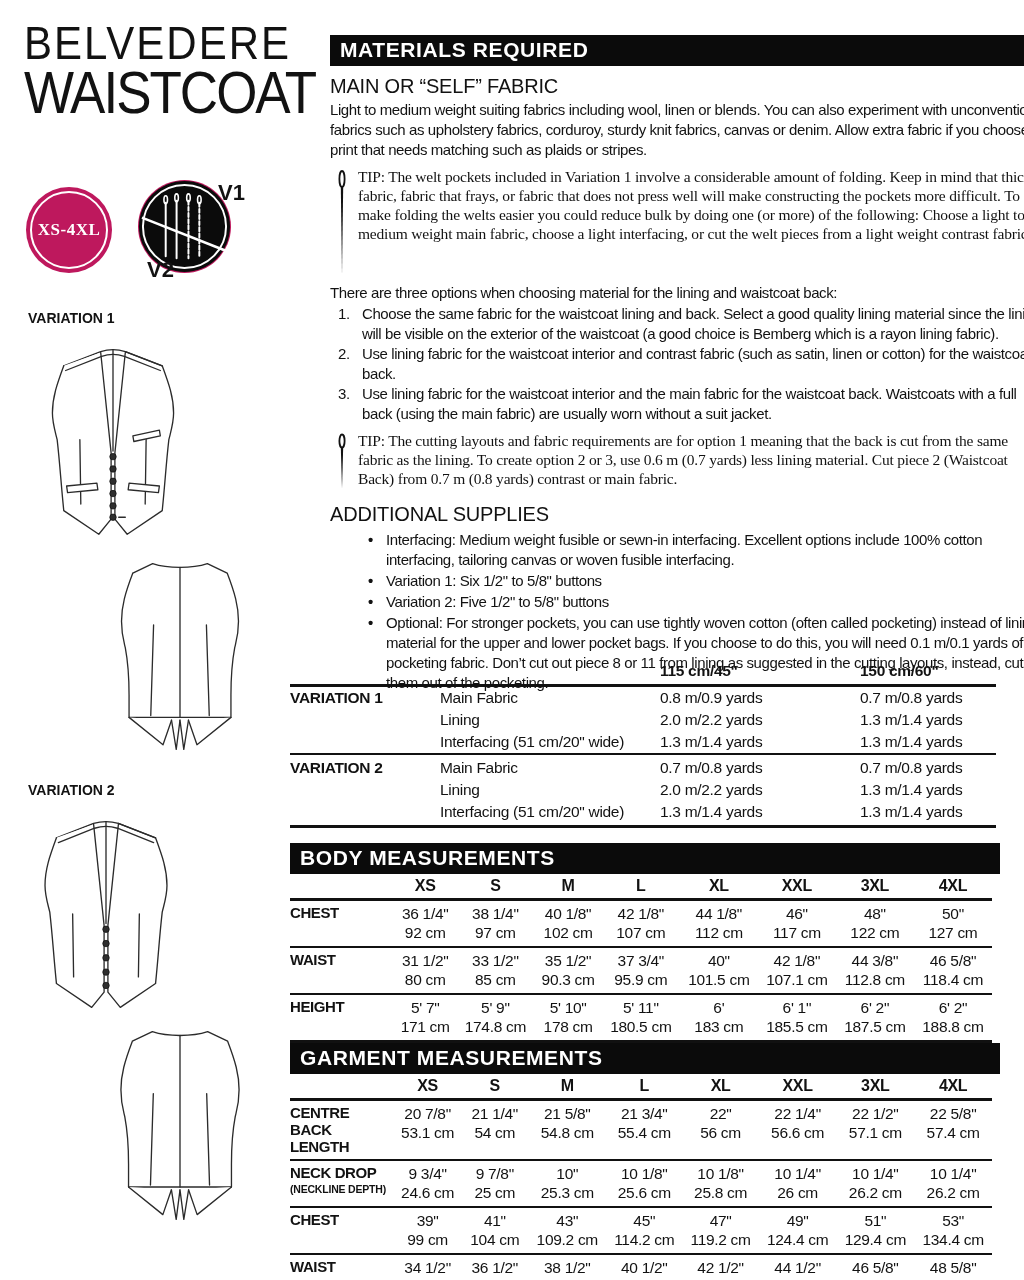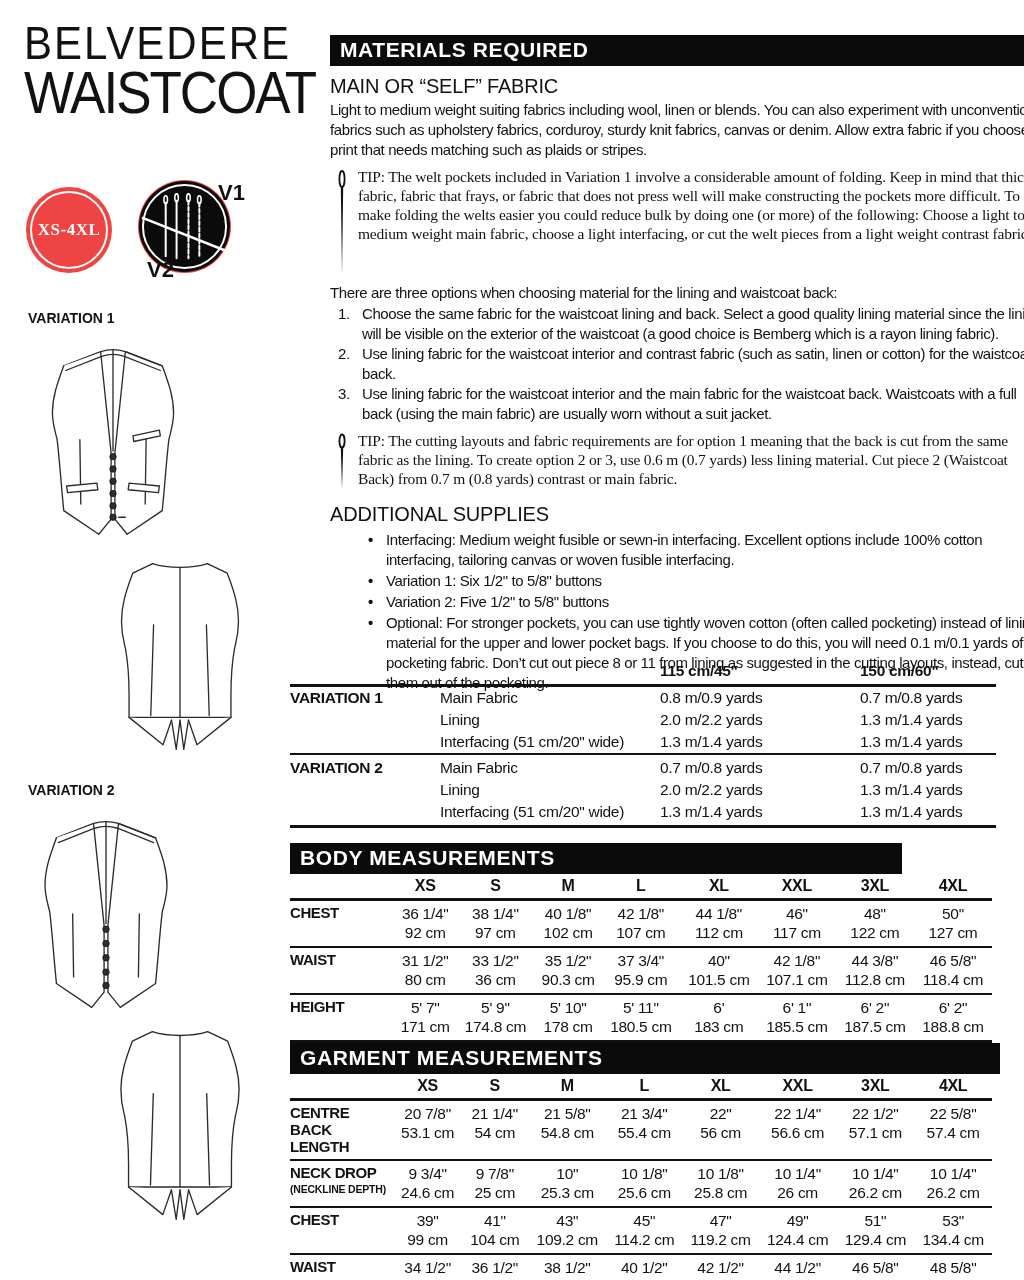--- a/index.html
+++ b/index.html
@@ -4,21 +4,21 @@
 <style>
   html,body{margin:0;padding:0;background:#ffffff;}
   body{width:1024px;height:1280px;font-family:"Liberation Sans",sans-serif;color:#121212;}
   .page{position:relative;width:1024px;height:1280px;background:#fff;overflow:hidden;}
 
   
   .left-col{position:absolute;left:0;top:0;width:290px;height:1280px;}
   .brand{position:absolute;left:24px;top:20px;width:244px;line-height:1;}
   .brand-line1{font-size:42px;letter-spacing:2px;font-weight:400;transform:scaleY(1.12);transform-origin:top left;white-space:nowrap;}
   .brand-line2{font-size:53px;letter-spacing:-2px;font-weight:400;margin-top:1px;transform:scaleY(1.12);transform-origin:top left;white-space:nowrap;}
-  .badge{position:absolute;border-radius:50%;background:#ef4444;}
+  .badge{position:absolute;border-radius:50%;background:#be185d;}
   .badge-size{left:26px;top:187px;width:86px;height:86px;display:flex;align-items:center;justify-content:center;}
   .badge-size::after{content:"";position:absolute;left:4px;top:4px;right:4px;bottom:4px;border:2px solid #fff;border-radius:50%;}
   .badge-size span{color:#fff;font-family:"Liberation Serif",serif;font-weight:bold;font-size:17px;letter-spacing:.5px;}
   .badge-needles{left:138px;top:180px;width:93px;height:93px;}
   .vlabel{position:absolute;font-weight:bold;font-size:22px;letter-spacing:0;}
   .v1-label{left:218px;top:180px;}
   .v2-label{left:127px;top:257px;margin-left:20px;}
   .variation-label{position:absolute;left:28px;font-weight:bold;font-size:14px;letter-spacing:0;}
   .var1{top:310px;}
   .var2{top:782px;}
@@ -63,21 +63,21 @@
   
   .m-table{position:absolute;left:0;width:702px;border-collapse:collapse;font-size:15.5px;letter-spacing:-.3px;text-align:center;}
   .m-table th.rowlab{text-align:left;font-weight:bold;width:102px;font-size:15px;letter-spacing:-.4px;line-height:17px;}
   .m-table .sublab{font-size:10.5px;font-weight:bold;letter-spacing:-.2px;}
   .m-table thead th{font-weight:bold;border-bottom:3px solid #111;padding-bottom:3px;font-size:16px;}
   .m-table tbody tr td,.m-table tbody tr th{border-bottom:2px solid #111;padding:3px 0 4px 0;vertical-align:top;}
   .m-table tbody tr:last-child td,.m-table tbody tr:last-child th{border-bottom:3px solid #111;}
   .m-table .l2{line-height:19px;}
   .bm-table{top:876px;}
   .gm-table{top:1076px;}
-  .bar-body{position:absolute;left:0;top:843px;width:612px;box-sizing:border-box;}
+  .bar-body{position:absolute;left:0;top:843px;width:710px;box-sizing:border-box;}
   .bar-garment{position:absolute;left:0;top:1043px;width:710px;box-sizing:border-box;}
   .bar-materials{width:710px;box-sizing:border-box;}
 
   svg .ln{fill:none;stroke:#2b2b2b;stroke-width:1.4;stroke-linejoin:round;stroke-linecap:round;}
   svg .fillw{fill:#ffffff;}
 </style>
 </head>
 <body>
 
 <div class="page">
@@ -364,21 +364,21 @@
             </td>
         </tr>
         <tr>
           <th class="rowlab">WAIST</th>
           <td>
               <div class="l2">31 1/2"</div>
               <div class="l2">80 cm</div>
             </td>
           <td>
               <div class="l2">33 1/2"</div>
-              <div class="l2">36 cm</div>
+              <div class="l2">85 cm</div>
             </td>
           <td>
               <div class="l2">35 1/2"</div>
               <div class="l2">90.3 cm</div>
             </td>
           <td>
               <div class="l2">37 3/4"</div>
               <div class="l2">95.9 cm</div>
             </td>
           <td>

